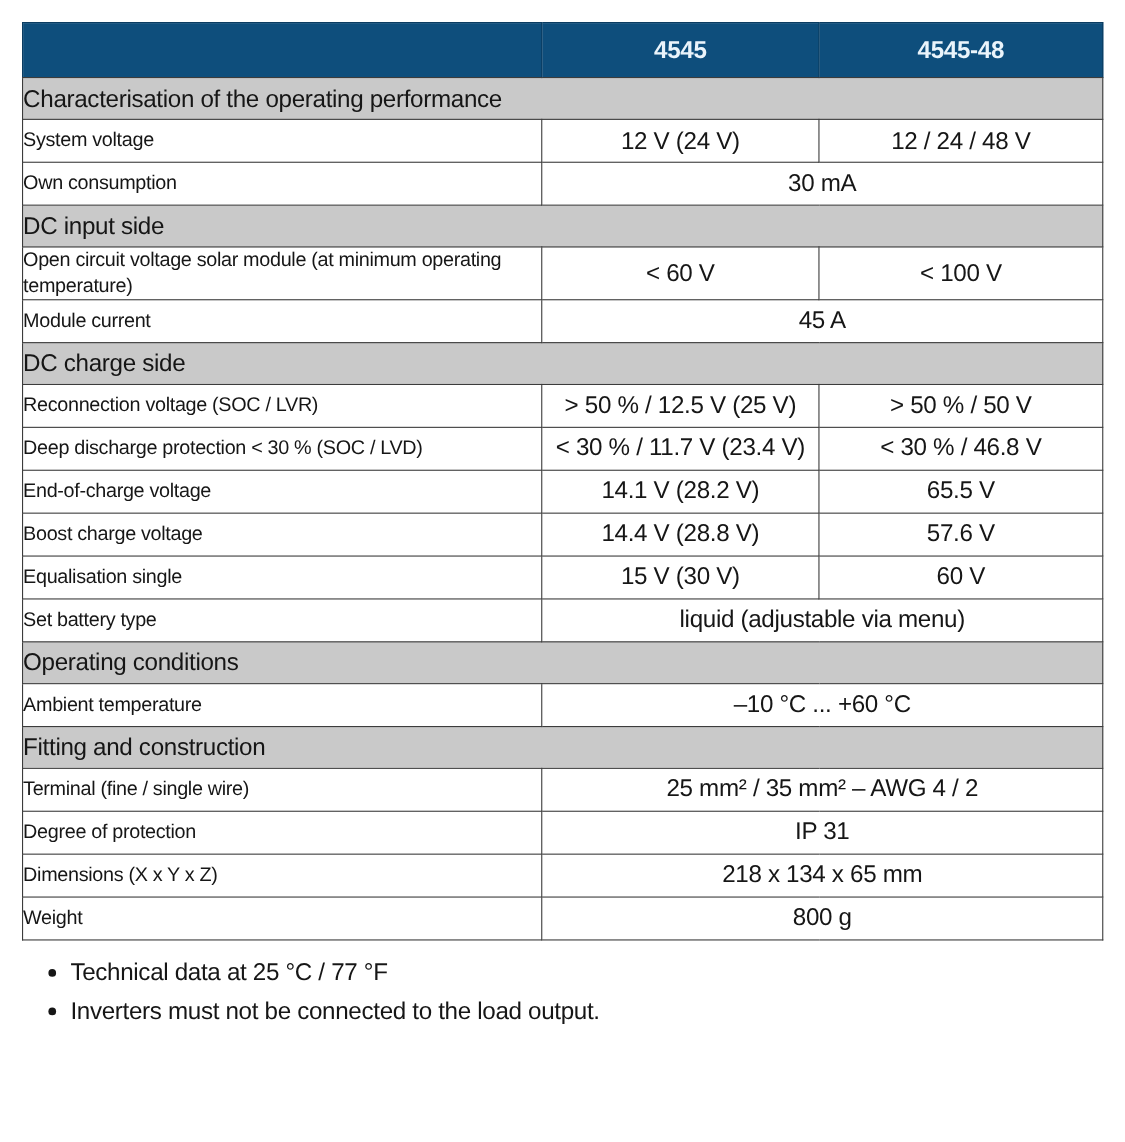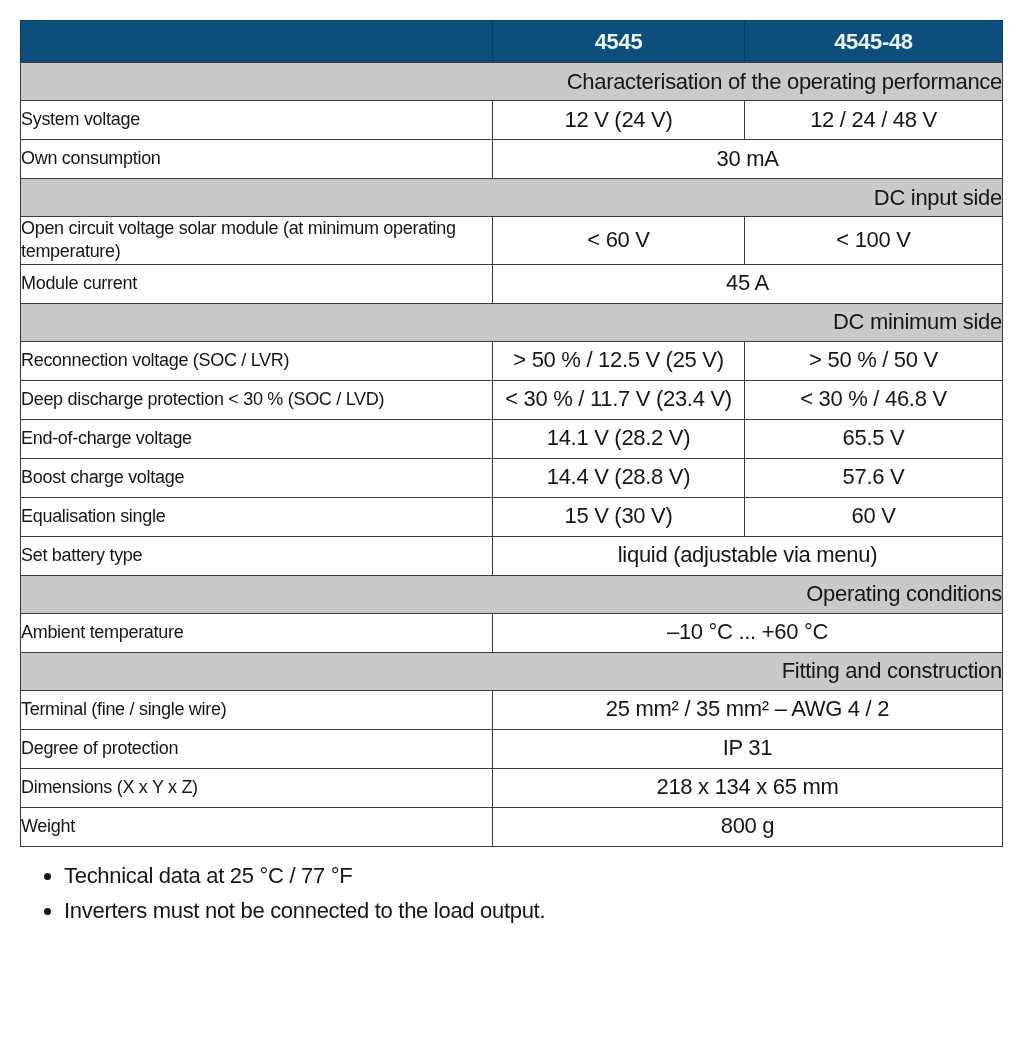--- a/index.html
+++ b/index.html
@@ -32,31 +32,31 @@
     padding: 0;
   }
   
   tr.header-row th {
     background: #0e4e7c;
     border-color: #0a3c61;
     border-bottom-color: #3c3c3c;
     color: #eaf4fb;
     font-size: 22px;
     font-weight: bold;
-    height: 42px;
+    height: 50px;
     text-align: center;
     vertical-align: middle;
   }
   
   td.section-cell {
     background: #c9c9c9;
     font-size: 22px;
     height: 38px;
     padding: 3px 8px 5px 6px;
-    text-align: right;
+    text-align: left;
     vertical-align: middle;
     margin-left: 36px;
   }
   
   td.label-cell {
     background: #ffffff;
     font-size: 18px;
     height: 39px;
     padding: 3px 26px 5px 6px;
     text-align: left;
@@ -122,21 +122,21 @@
         <tr>
           <td class="label-cell">Open circuit voltage solar module (at minimum operating temperature)</td>
           <td class="value-cell">&lt; 60 V</td>
           <td class="value-cell">&lt; 100 V</td>
         </tr>
         <tr>
           <td class="label-cell">Module current</td>
           <td colspan="2" class="value-cell">45 A</td>
         </tr>
         <tr>
-          <td colspan="3" class="section-cell">DC minimum side</td>
+          <td colspan="3" class="section-cell">DC charge side</td>
         </tr>
         <tr>
           <td class="label-cell">Reconnection voltage (SOC / LVR)</td>
           <td class="value-cell">&gt; 50 % / 12.5 V (25 V)</td>
           <td class="value-cell">&gt; 50 % / 50 V</td>
         </tr>
         <tr>
           <td class="label-cell">Deep discharge protection &lt; 30 % (SOC / LVD)</td>
           <td class="value-cell">&lt; 30 % / 11.7 V (23.4 V)</td>
           <td class="value-cell">&lt; 30 % / 46.8 V</td>

